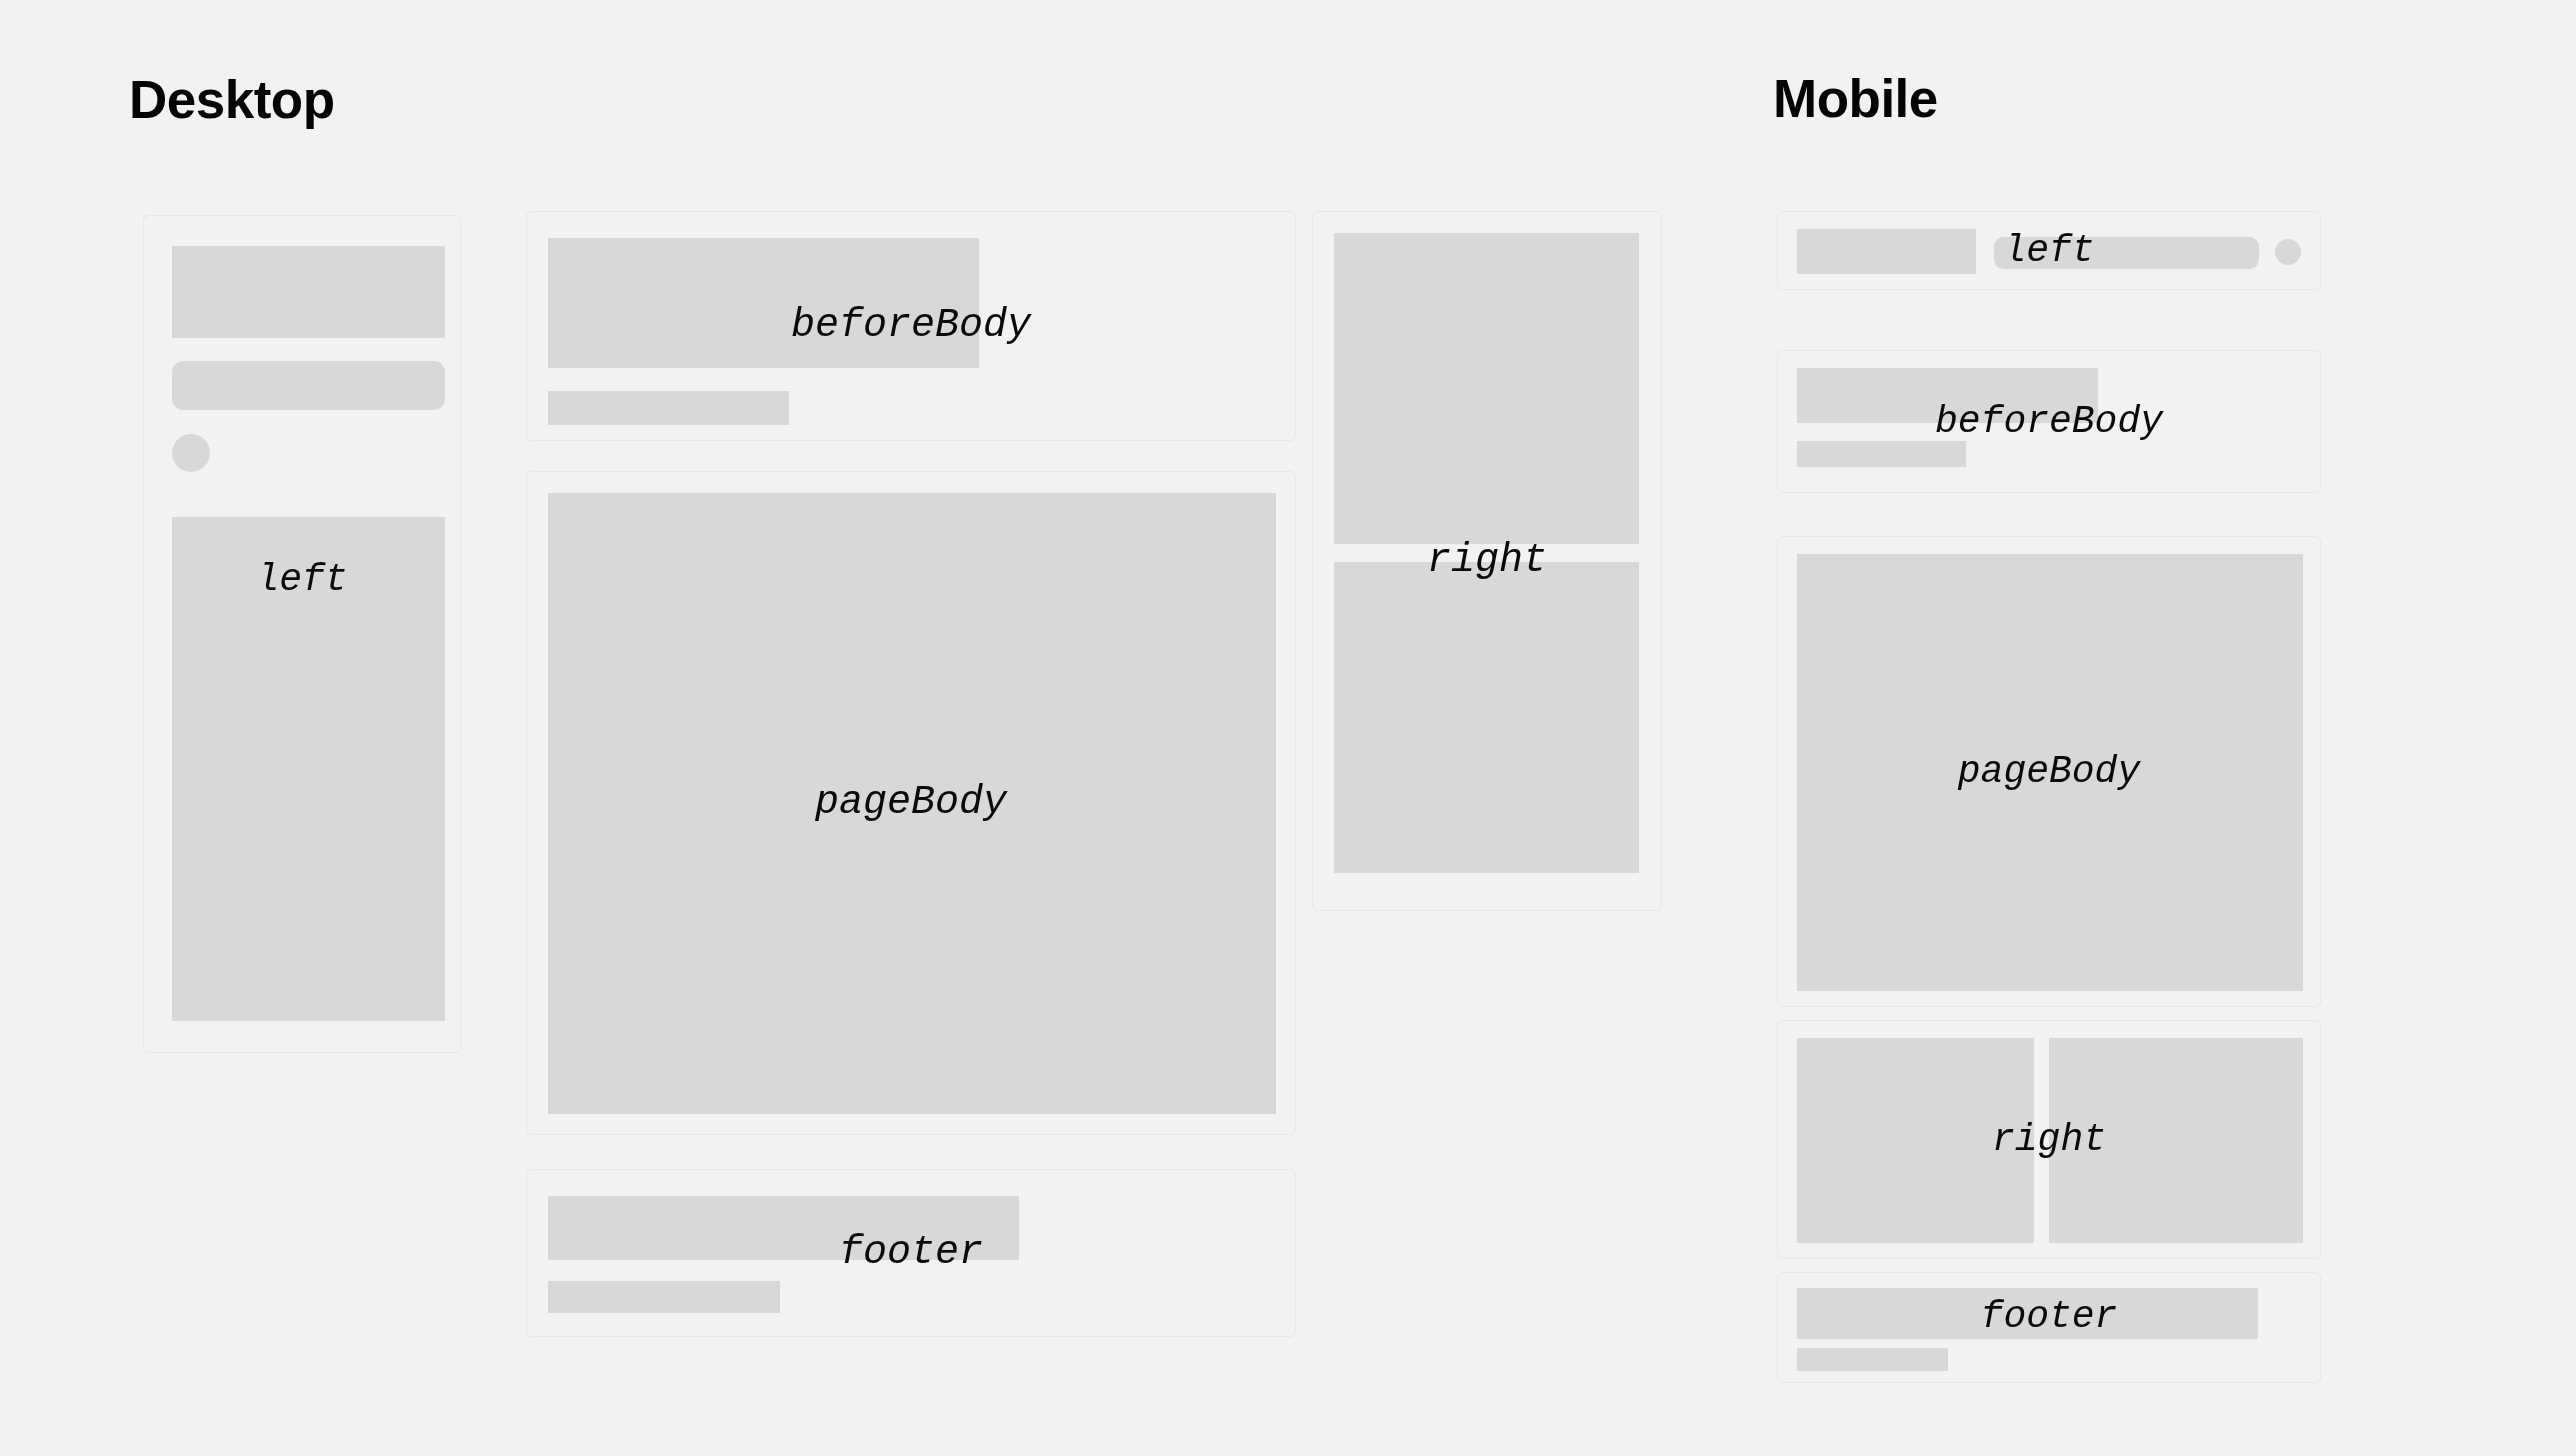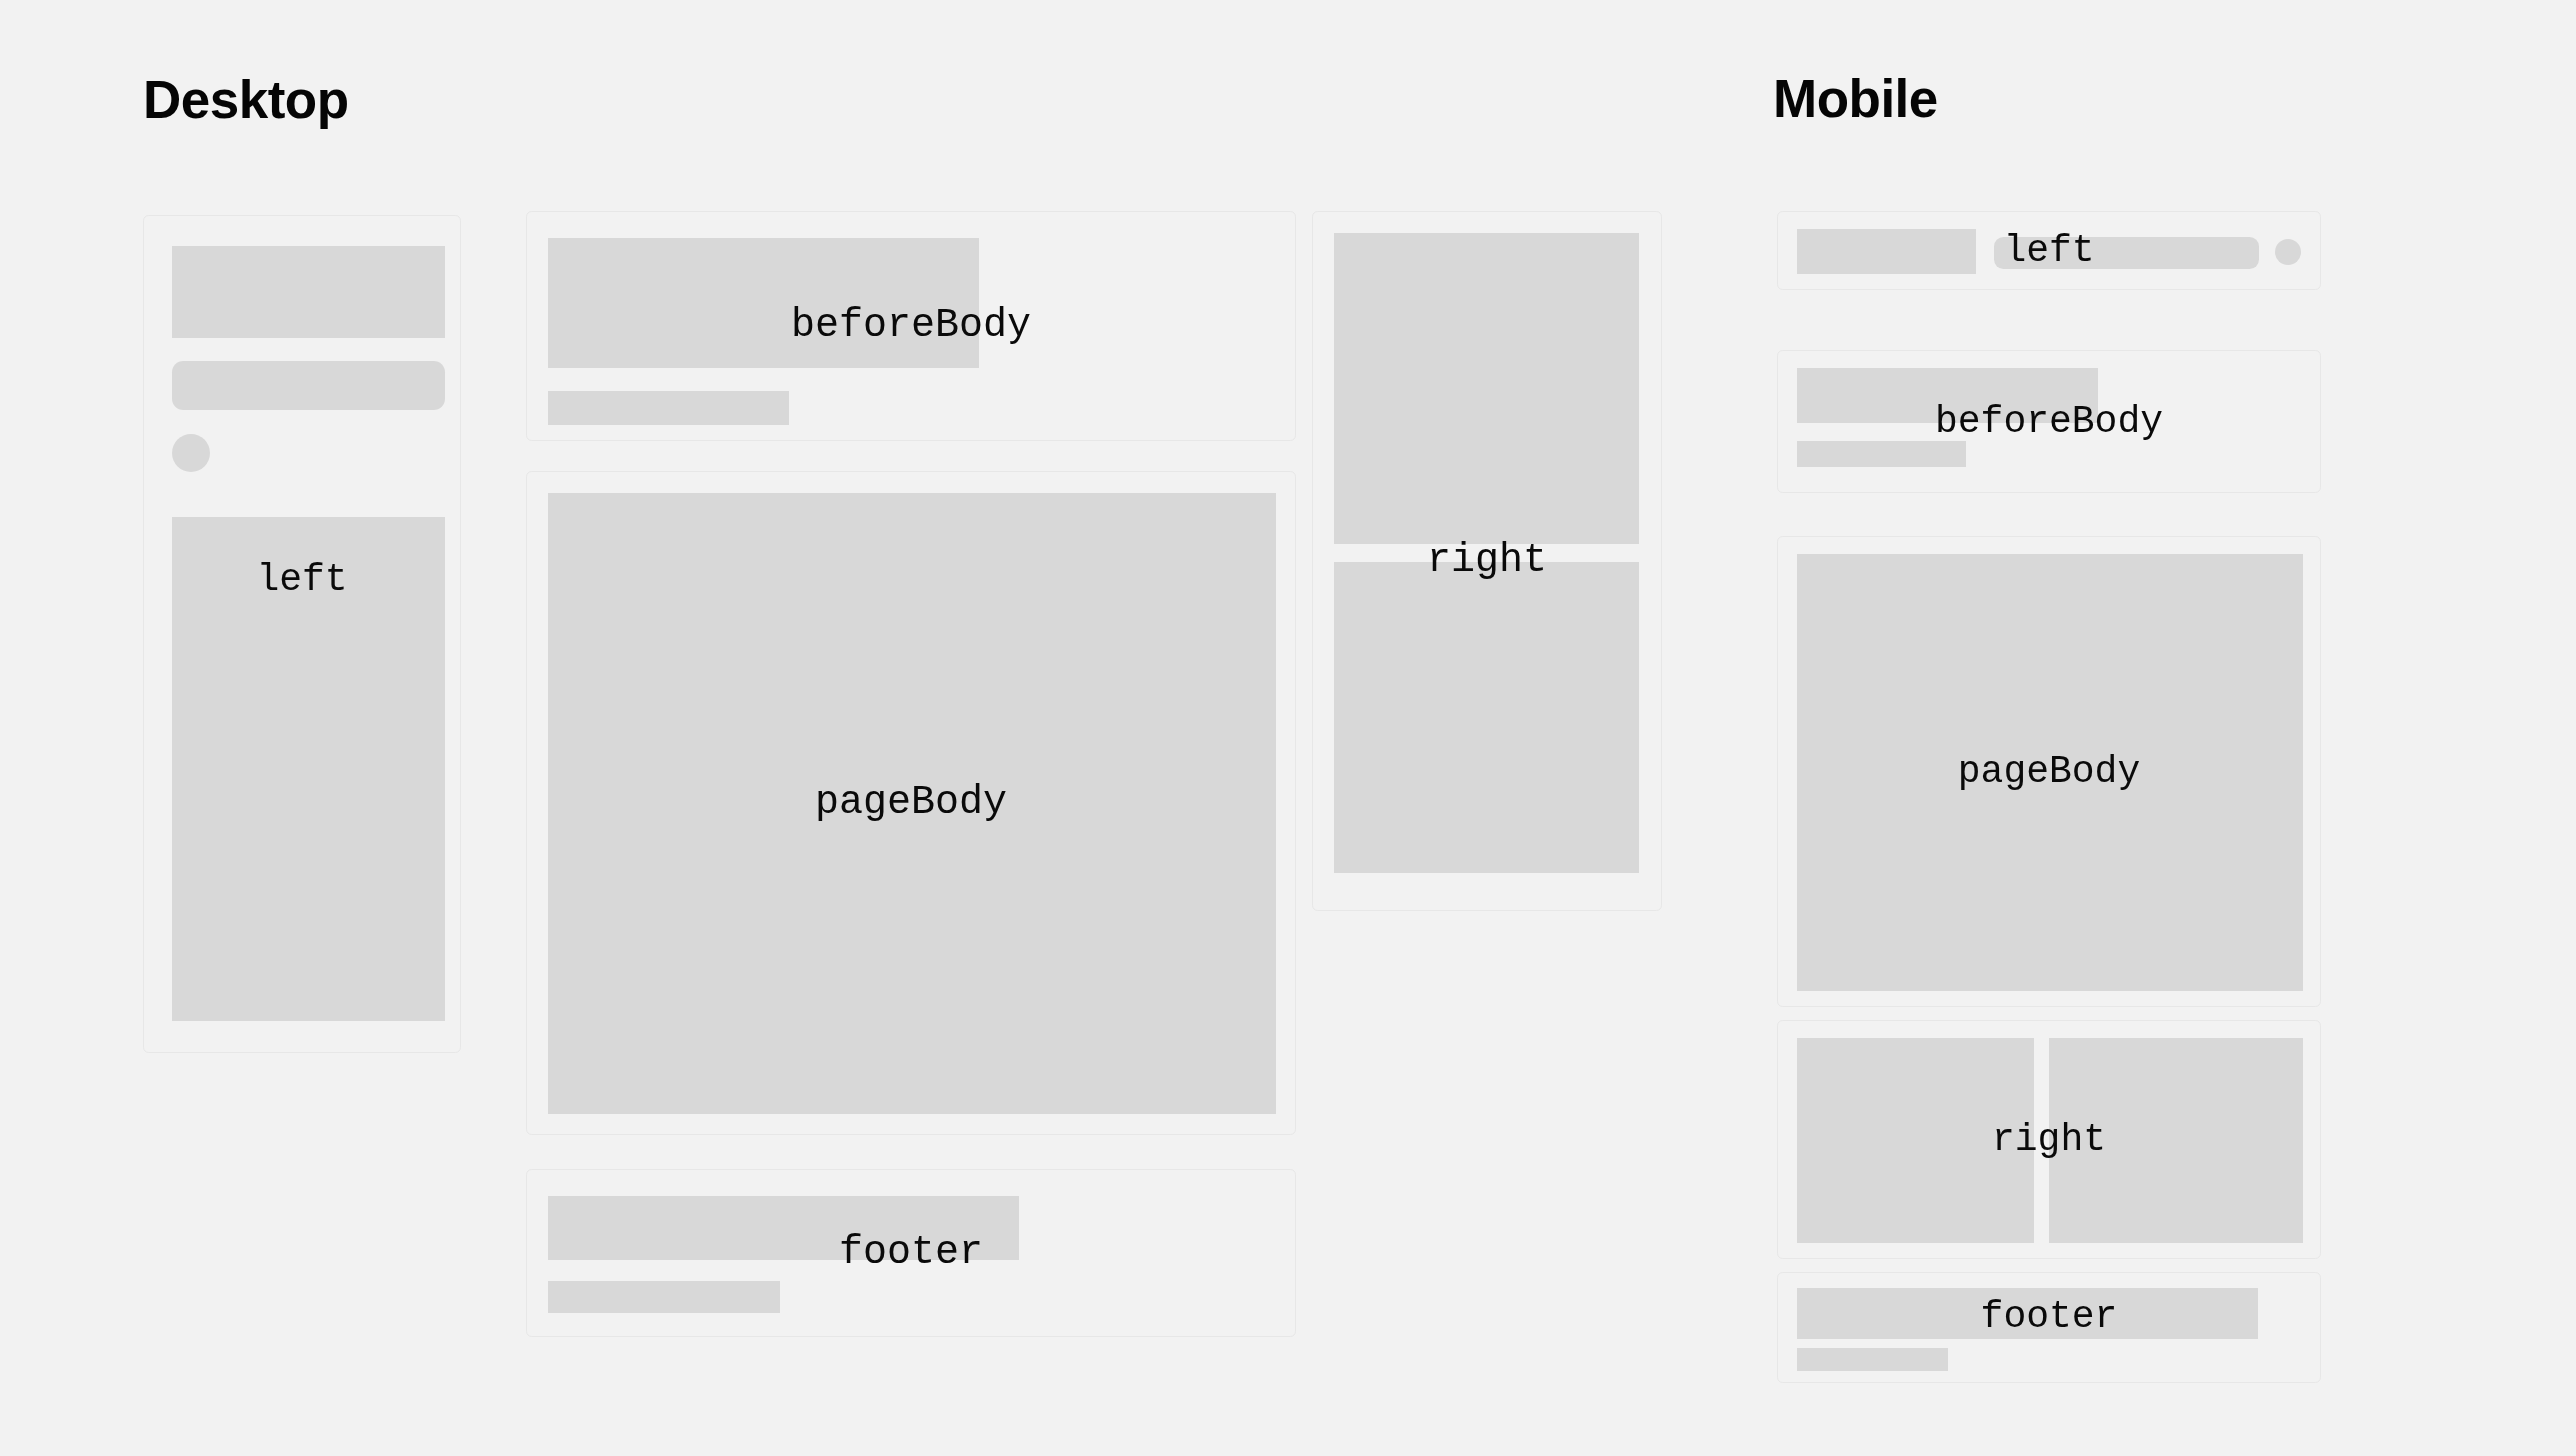--- a/index.html
+++ b/index.html
@@ -21,21 +21,21 @@
   .section-heading {
     position: absolute;
     font-family: "Liberation Sans", sans-serif;
     font-weight: bold;
     font-size: 53px;
     line-height: 1;
     color: #050505;
     letter-spacing: -0.5px;
     white-space: nowrap;
   }
-  #heading-desktop { left: 143px; top: 73px; text-align: right; }
+  #heading-desktop { left: 129px; top: 73px; text-align: right; }
   #heading-mobile  { left: 1773px; top: 72px; }
 
   
   .panel {
     position: absolute;
     box-sizing: border-box;
     background: #f2f2f2;
     border: 1.9px solid #e7e7e7;
     border-radius: 5.6px;
   }
@@ -50,20 +50,21 @@
 
   
   .slot-label {
     position: absolute;
     font-family: "Liberation Mono", "DejaVu Sans Mono", monospace;
     color: #0a0a0a;
     white-space: nowrap;
     pointer-events: none;
     text-align: center;
     line-height: 1;
+    font-style: italic;
   }
 
   
   #desktop-left-panel { left: 143px; top: 215px; width: 318px; height: 838px; }
   #d-left-blk-1 { left: 28px;  top: 30px;  width: 273px; height: 92px; }
   #d-left-blk-2 { left: 28px;  top: 145px; width: 273px; height: 49px; }
   #d-left-circle{ left: 28px;  top: 218px; width: 38px;  height: 38px; }
   #d-left-blk-3 { left: 28px;  top: 301px; width: 273px; height: 504px; }
   #d-left-label {
     left: 143px; top: 215px; width: 318px; height: 838px;

